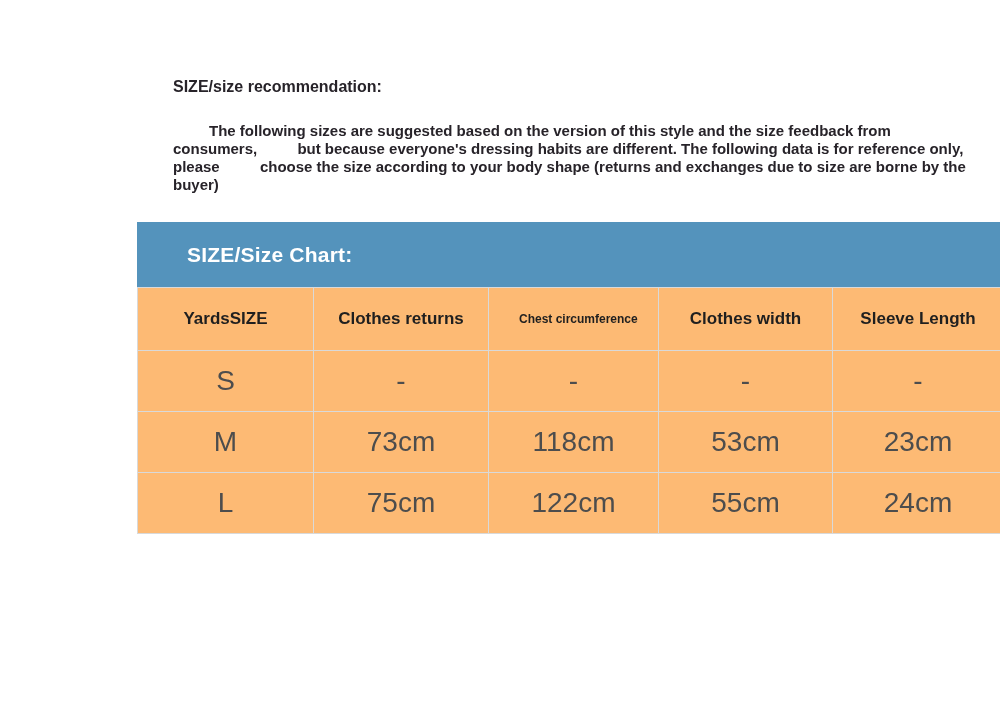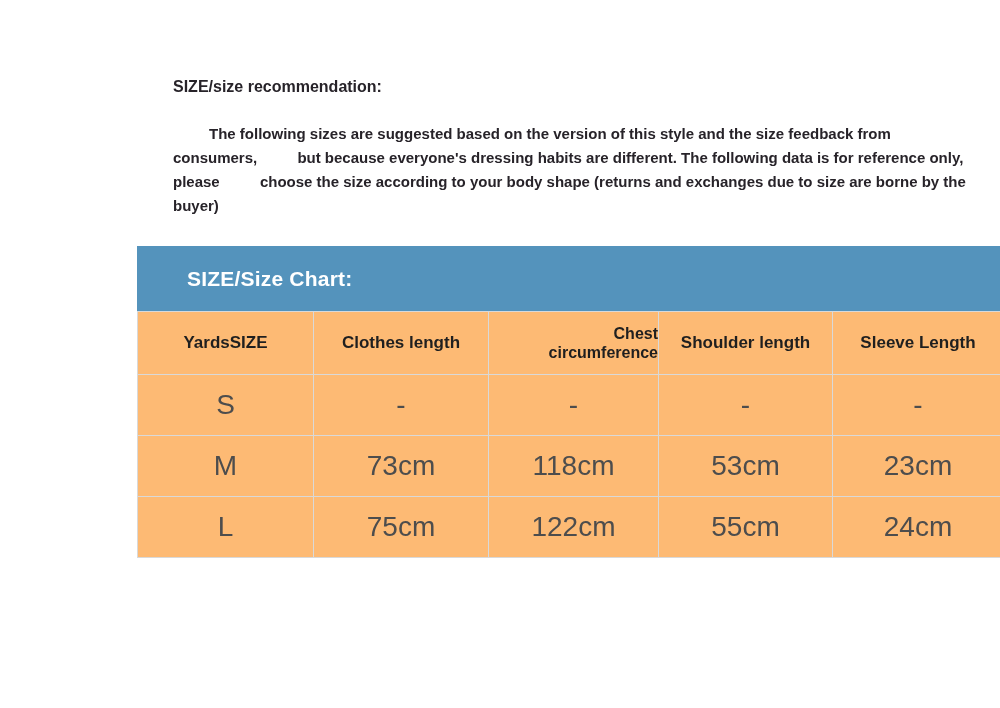--- a/index.html
+++ b/index.html
@@ -25,21 +25,21 @@
     font-size: 16px;
     font-weight: bold;
     color: #272329;
     line-height: 18px;
     margin: 0 0 26px 0;
   }
   .rec-body {
     font-size: 15px;
     font-weight: bold;
     color: #272329;
-    line-height: 24px;
+    line-height: 18px;
     margin: 0 0 28px 0;
   }
   .chart-title-bar {
     width: 866px;
     height: 65px;
     background: #5493bc;
     display: flex;
     align-items: center;
     padding-left: 14px;
   }
@@ -62,23 +62,23 @@
   }
   .size-table th {
     height: 63px;
     font-size: 17px;
     font-weight: bold;
     color: #1f1f1f;
     text-align: center;
     vertical-align: middle;
   }
   .size-table th.th-chest {
-    text-align: right;
+    text-align: left;
     padding-left: 30px;
-    font-size: 16px;
+    font-size: 12px;
     line-height: 19px;
   }
   .size-table td {
     height: 61px;
     font-size: 28px;
     font-weight: normal;
     color: #4d4d4d;
     text-align: center;
     vertical-align: middle;
   }
@@ -101,23 +101,23 @@
       <colgroup>
         <col style="width:176px">
         <col style="width:175px">
         <col style="width:170px">
         <col style="width:174px">
         <col style="width:171px">
       </colgroup>
       <thead>
         <tr>
           <th>YardsSIZE</th>
-          <th>Clothes length</th>
+          <th>Clothes returns</th>
           <th class="th-chest">Chest circumference</th>
-          <th>Shoulder length</th>
+          <th>Clothes width</th>
           <th>Sleeve Length</th>
         </tr>
       </thead>
       <tbody>
         <tr>
           <td>S</td>
           <td>-</td>
           <td>-</td>
           <td>-</td>
           <td>-</td>

